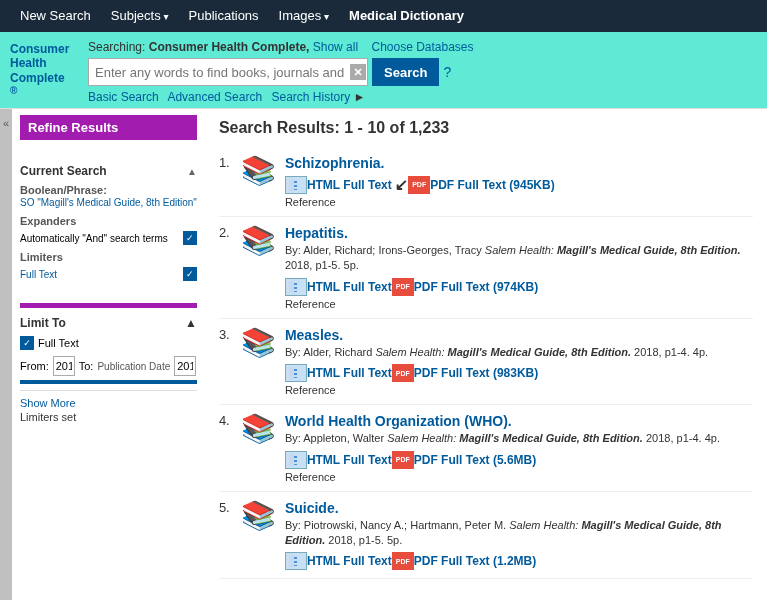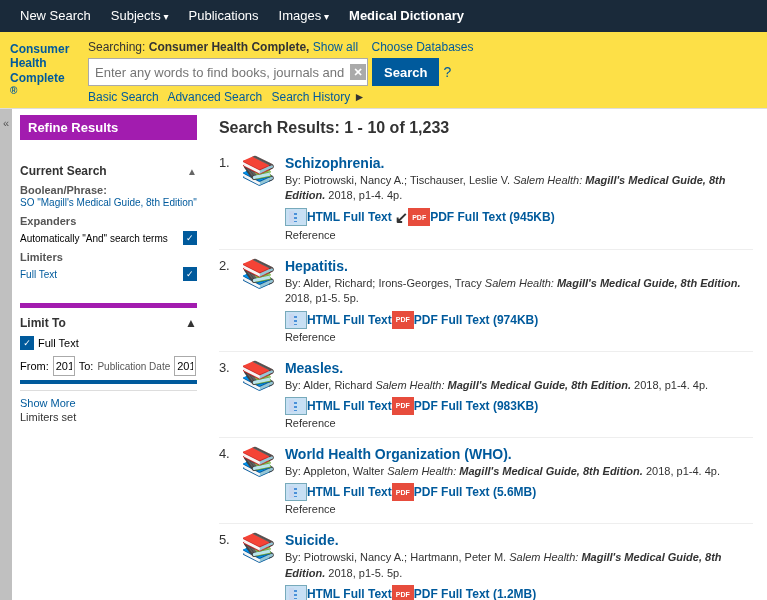--- a/index.html
+++ b/index.html
@@ -21,21 +21,21 @@
       line-height: 32px;
     }
     .top-nav .has-arrow::after { content: ' ▾'; font-size: 10px; }
     .top-nav .active, .top-nav .medical-dict {
       color: #fff;
       font-weight: bold;
     }
 
     
     .search-area {
-      background: #fde047;
+      background: #5eead4;
       padding: 8px 10px 4px 10px;
       border-bottom: 1px solid #ddd;
     }
     .brand-search-row {
       display: flex;
       align-items: flex-start;
       gap: 10px;
     }
     .brand-logo {
       min-width: 68px;
@@ -440,23 +440,20 @@
 
   <div class="results-area">
     <div class="results-header">Search Results: 1 - 10 of 1,233</div>
 
     <div id="results-list">
         <div class="result-item">
     <span class="result-num">1.</span>
     <div class="book-unicode">📚</div>
     <div class="result-content">
       <a class="result-title">Schizophrenia.</a>
-      <div class="result-meta">
-        By: Piotrowski, Nancy A.; Tischauser, Leslie V. <em>Salem Health:</em> <strong><em>Magill's Medical Guide, 8th Edition.</em></strong> 2018, p1-4. 4p.
-      </div>
       <div class="result-links">
         <div class="html-icon" style="background:#c8e0f4; border:1px solid #7ab; width:22px; height:18px; display:inline-flex; align-items:center; justify-content:center;">
           <svg width="16" height="14" viewBox="0 0 16 14">
                   <rect x="1" y="1" width="5" height="12" fill="#c8d8f0"></rect>
                   <rect x="6" y="3" width="3" height="2" fill="#4a90d9"></rect>
                   <rect x="6" y="7" width="3" height="2" fill="#4a90d9"></rect>
                   <rect x="6" y="11" width="3" height="1" fill="#4a90d9"></rect>
                 </svg>
         </div>
         <a class="html-link">HTML Full Text<span style="font-size:16px; color:#333;">↙</span></a>

